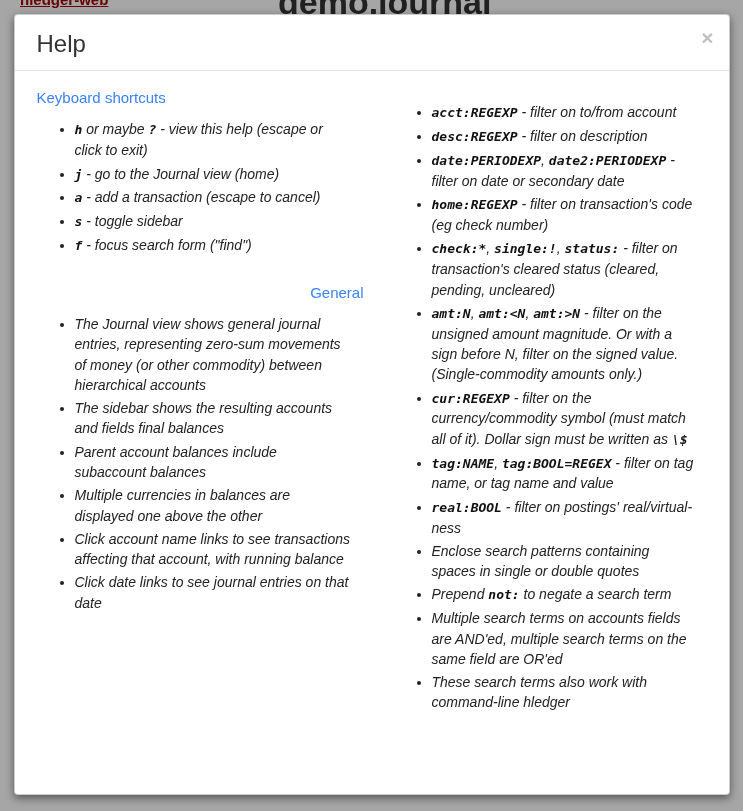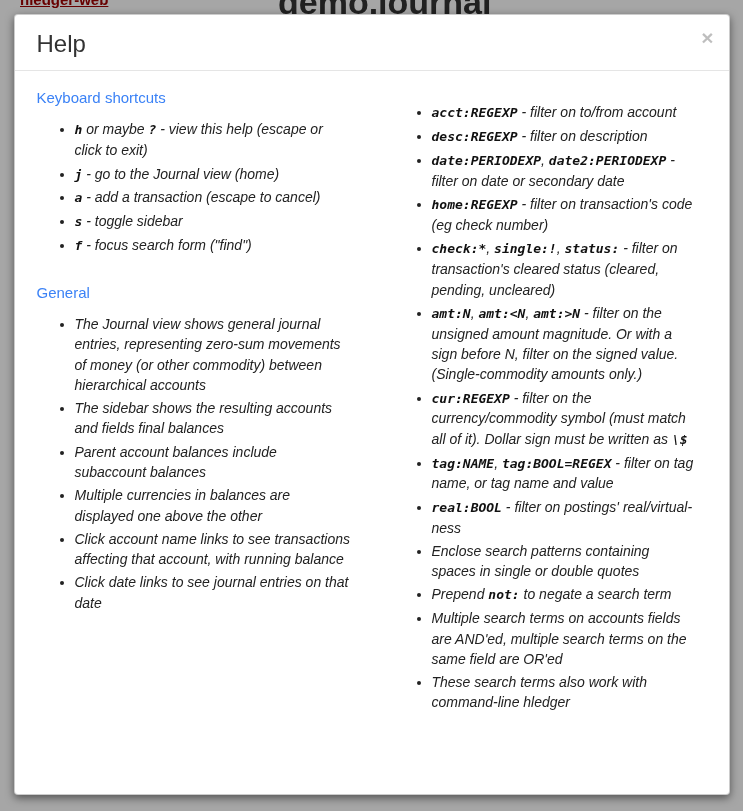--- a/index.html
+++ b/index.html
@@ -61,21 +61,21 @@
     display: flex;
     padding: 18px 8px 30px 8px;
   }
   .help-col { flex: 1 1 50%; padding: 0 8px 0 14px; min-width: 0; }
   .help-col.right { padding: 0 14px 0 22px; }
 
   .section-heading {
     font-size: 15px; font-weight: normal; color: #3b82f6;
     margin: 0 0 10px 0;
   }
-  .section-heading.spaced { margin-top: 28px; }
+  .section-heading.spaced { margin-top: 28px; text-align: right; }
 
   ul.help-list {
     margin: 13px; padding-left: 25px;
     font-size: 14px; line-height: 1.45;
     color: #222;
     font-style: italic;
   }
   ul.help-list li { margin-bottom: 3px; }
 
   code {

